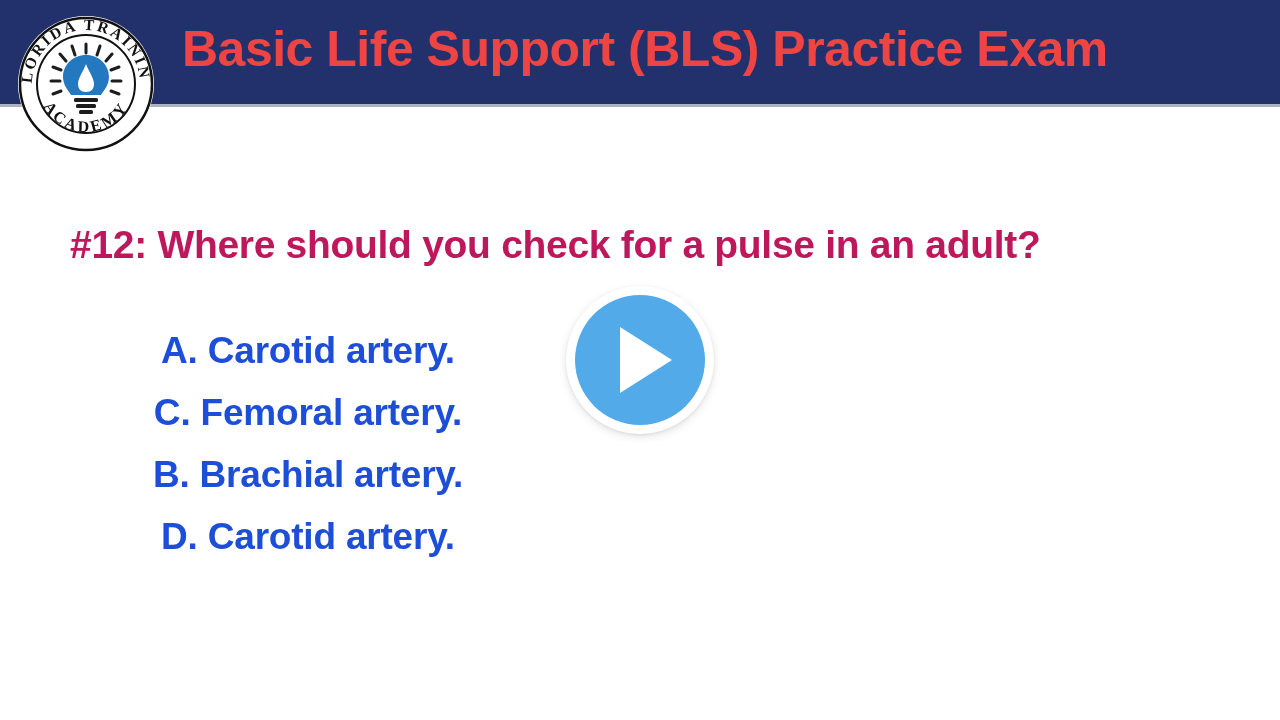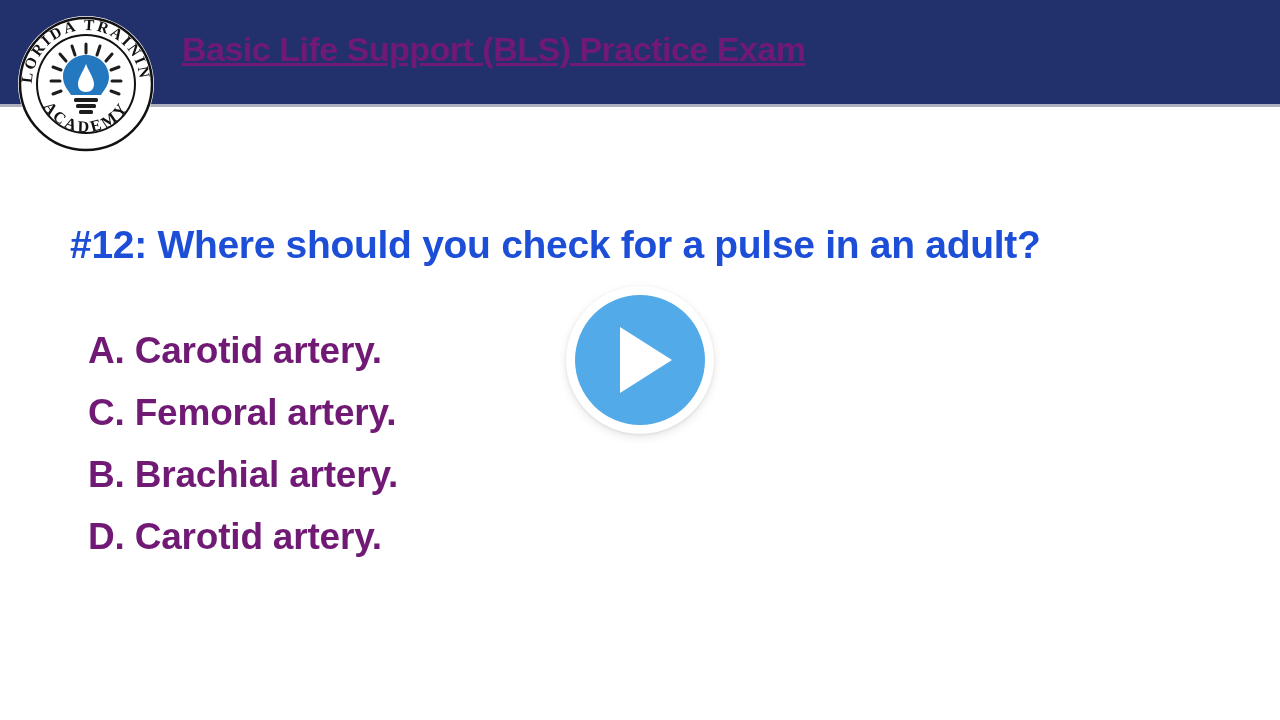--- a/index.html
+++ b/index.html
@@ -31,27 +31,26 @@
     top: 104px;
     width: 1280px;
     height: 3px;
     background: #6a6f86;
     opacity: 0.55;
   }
   #header-title {
     position: absolute;
     left: 182px;
     top: 13px;
-    font-size: 34px;
+    font-size: 50px;
     font-weight: bold;
-    color: #701a75;
+    color: #ef4444;
     letter-spacing: -0.5px;
     white-space: nowrap;
     line-height: 72px;
-    text-decoration: underline;
   }
 
   
   #logo-badge {
     position: absolute;
     left: 14px;
     top: 12px;
     width: 144px;
     height: 144px;
   }
@@ -60,40 +59,41 @@
   }
 
   
   #question-text {
     position: absolute;
     left: 70px;
     top: 217px;
     width: 1180px;
     font-size: 39px;
     font-weight: bold;
-    color: #1d4ed8;
+    color: #be185d;
     letter-spacing: -0.3px;
     line-height: 56px;
     white-space: nowrap;
   }
 
   
   #options-list {
     position: absolute;
     left: 88px;
     top: 320px;
     width: 440px;
   }
   .option-row {
     font-size: 37px;
     font-weight: bold;
-    color: #701a75;
+    color: #1d4ed8;
     line-height: 62px;
     letter-spacing: -0.2px;
     white-space: nowrap;
+    text-align: center;
   }
 
   
   #play-button {
     position: absolute;
     left: 566px;
     top: 286px;
     width: 148px;
     height: 148px;
     border-radius: 50%;

